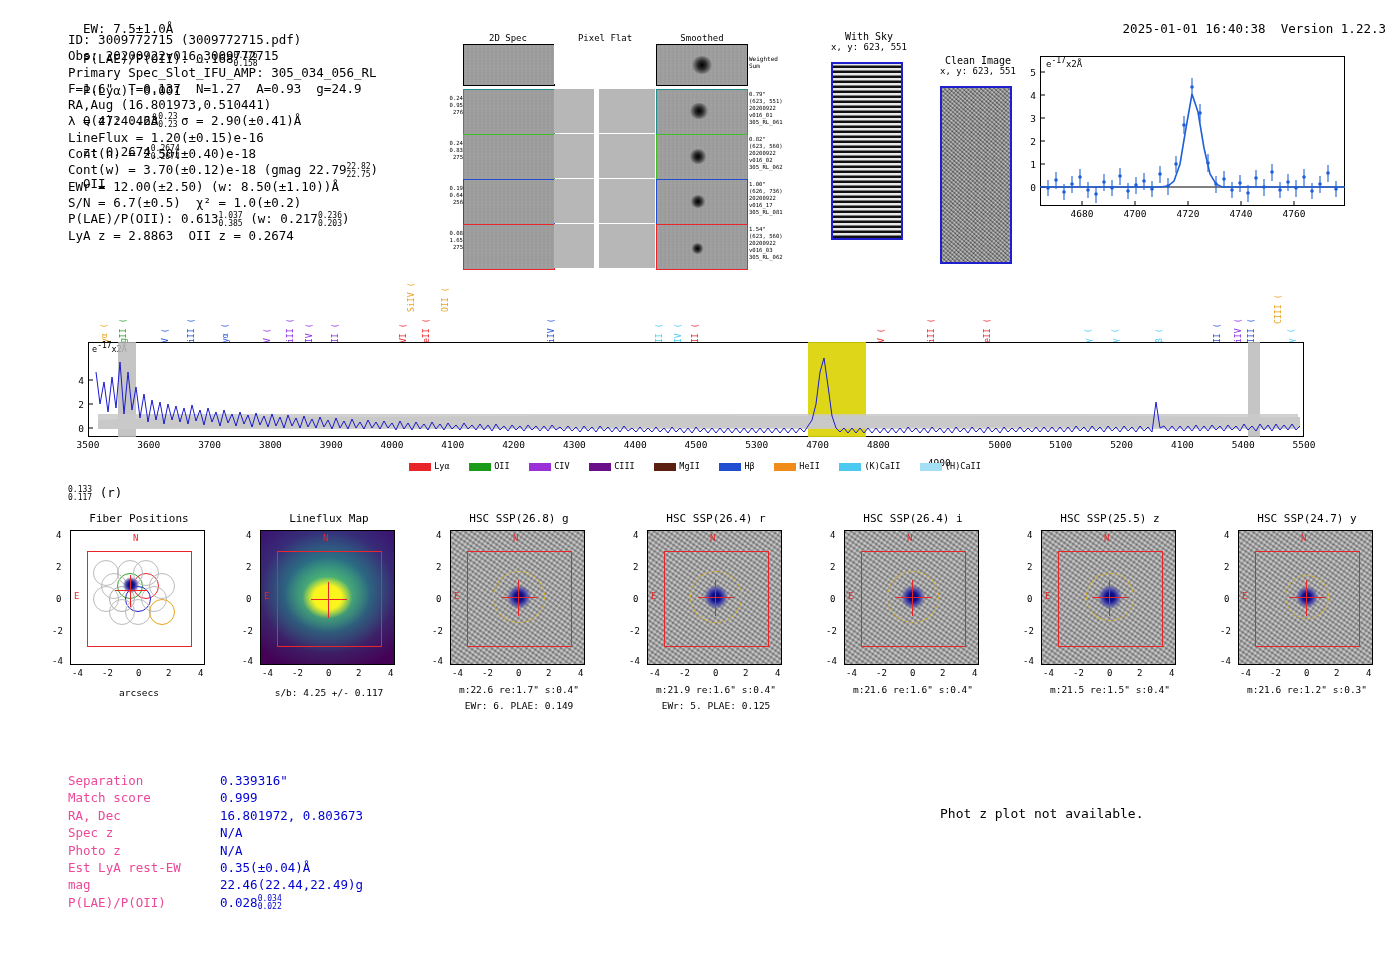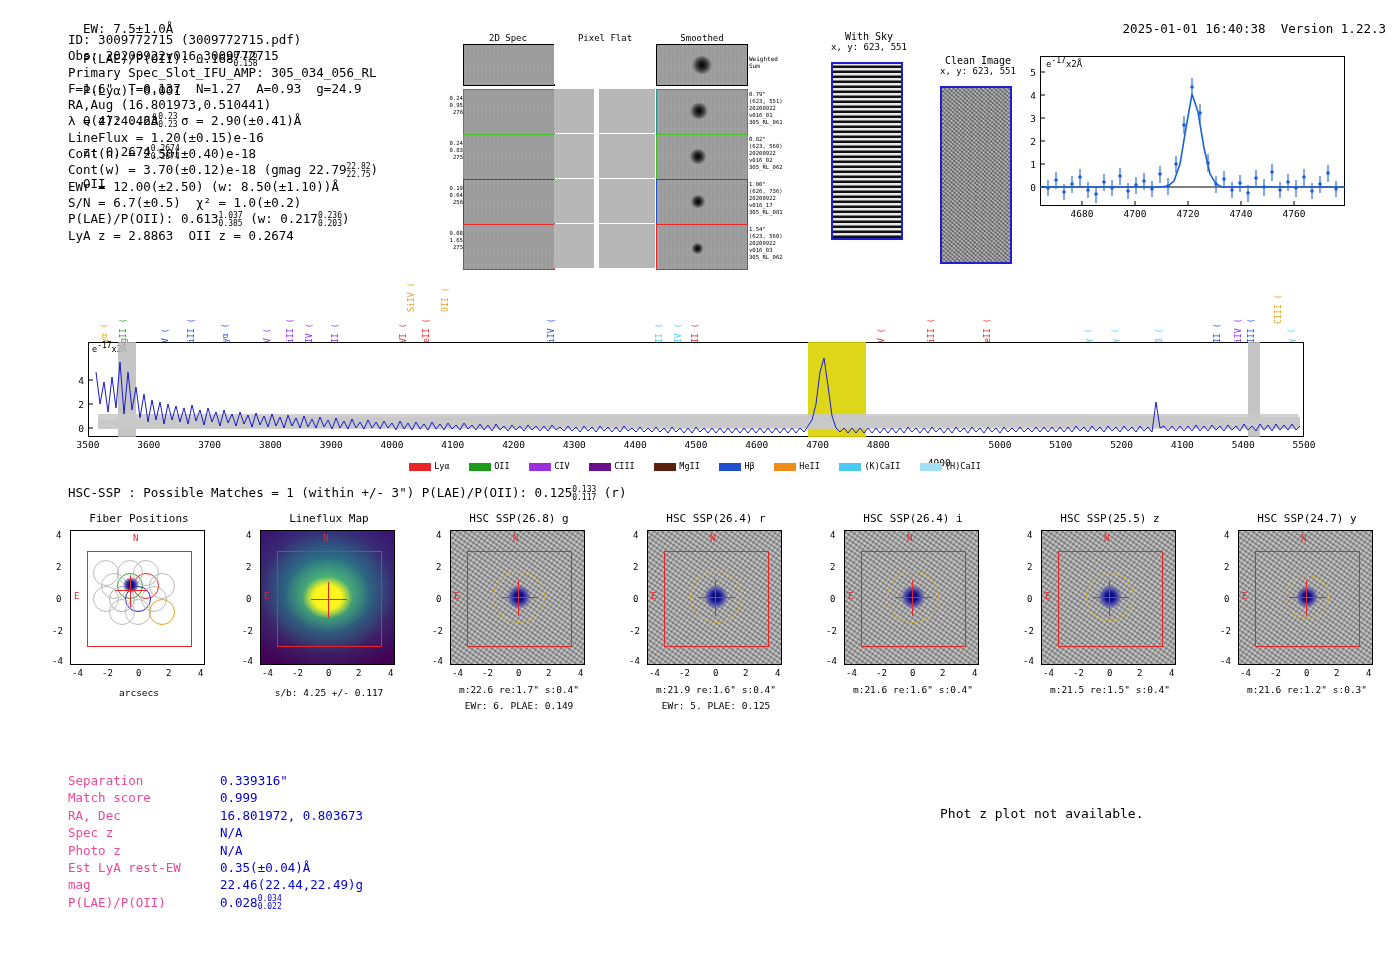--- a/index.html
+++ b/index.html
@@ -385,21 +385,21 @@
     <div class="tickx" style="left:60.8px;top:97px;">3600</div>
     <div class="tickx" style="left:121.6px;top:97px;">3700</div>
     <div class="tickx" style="left:182.4px;top:97px;">3800</div>
     <div class="tickx" style="left:243.2px;top:97px;">3900</div>
     <div class="tickx" style="left:304px;top:97px;">4000</div>
     <div class="tickx" style="left:364.8px;top:97px;">4100</div>
     <div class="tickx" style="left:425.6px;top:97px;">4200</div>
     <div class="tickx" style="left:486.4px;top:97px;">4300</div>
     <div class="tickx" style="left:547.2px;top:97px;">4400</div>
     <div class="tickx" style="left:608px;top:97px;">4500</div>
-    <div class="tickx" style="left:668.8px;top:97px;">4600</div>
+    <div class="tickx" style="left:668.8px;top:97px;">5300</div>
     <div class="tickx" style="left:729.6px;top:97px;">4700</div>
     <div class="tickx" style="left:790.4px;top:97px;">4800</div>
     <div class="tickx" style="left:851.2px;top:115px;">4900</div>
     <div class="tickx" style="left:912px;top:97px;">5000</div>
     <div class="tickx" style="left:972.8px;top:97px;">5100</div>
     <div class="tickx" style="left:1033.6px;top:97px;">5200</div>
     <div class="tickx" style="left:1094.4px;top:97px;">4100</div>
     <div class="tickx" style="left:1155.2px;top:97px;">5400</div>
     <div class="tickx" style="left:1216px;top:97px;">5500</div>
   </div>
@@ -411,21 +411,21 @@
     <span class="legend-item"><span class="legend-swatch" style="background:#6a0f8a;"></span><span>CIII</span></span>
     <span class="legend-item"><span class="legend-swatch" style="background:#5a1f0f;"></span><span>MgII</span></span>
     <span class="legend-item"><span class="legend-swatch" style="background:#1f4fd0;"></span><span>Hβ</span></span>
     <span class="legend-item"><span class="legend-swatch" style="background:#f08c1a;"></span><span>HeII</span></span>
     <span class="legend-item"><span class="legend-swatch" style="background:#4cc9f0;"></span><span>(K)CaII</span></span>
     <span class="legend-item"><span class="legend-swatch" style="background:#a5dff5;"></span><span>(H)CaII</span></span>
   </div>
 </div>
 
 <div class="abs" style="left:68px;top:485px;font-size:12.5px;">
-  <span>HSC-SSP : Possible Matches = 1 (within +/- 3")  P(LAE)/P(OII): 0.125</span><span class="frac"><span>0.133</span><span>0.117</span></span><span>&nbsp;</span><span>(r)</span>
+  <span class="frac"><span>0.133</span><span>0.117</span></span><span>&nbsp;</span><span>(r)</span>
 </div>
 
 <div class="abs" style="left:60px;top:512px;width:158px;height:200px;">
   <div class="cut-title" style="left:0;top:0;width:158px;">Fiber Positions</div>
   <div class="cutbox" style="left:10px;top:18px;width:135px;height:135px;background:#fff;">
     <div class="redsq" style="left:16px;top:20px;width:105px;height:96px;"></div>
     <div class="circ" style="left:46px;top:42px;width:26px;height:26px;border:1.4px solid #2fa02f;"></div>
     <div class="circ" style="left:62px;top:42px;width:26px;height:26px;border:1.4px solid #e8262a;"></div>
     <div class="circ" style="left:54px;top:55px;width:26px;height:26px;border:1.4px solid #1f1fd0;"></div>
     <div class="circ" style="left:38px;top:55px;width:26px;height:26px;border:1.4px solid #aaa;"></div>

